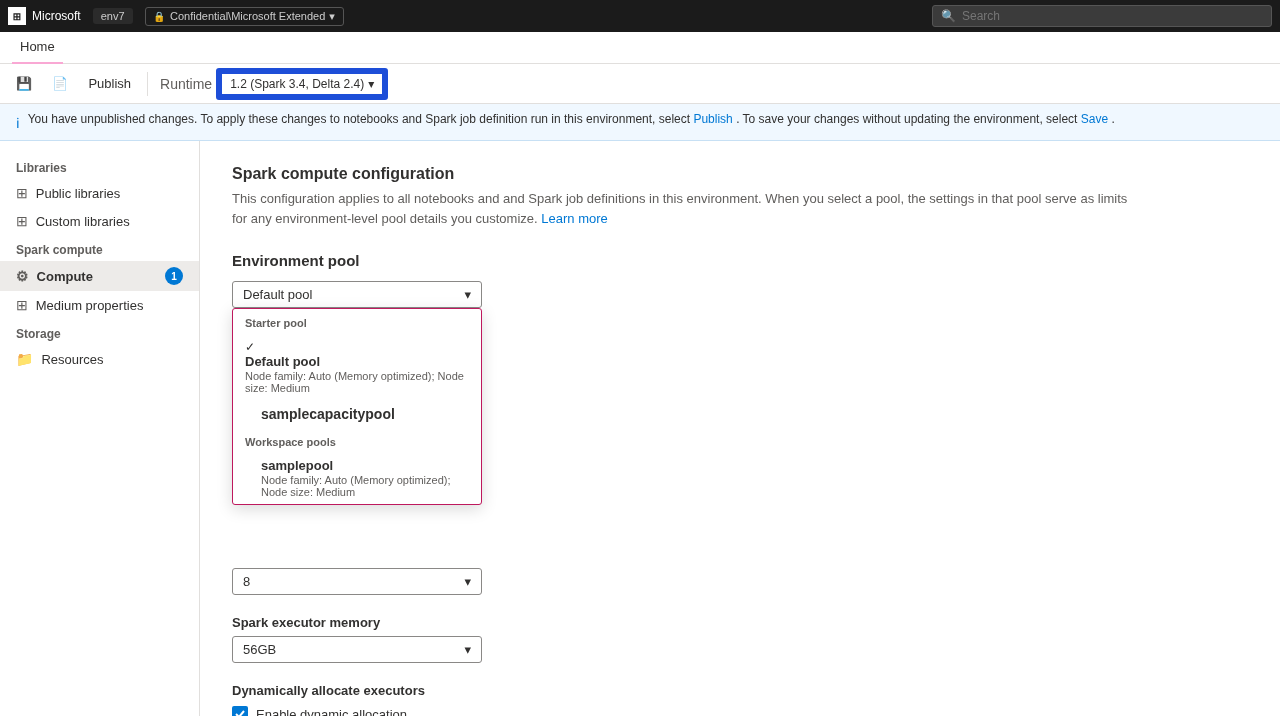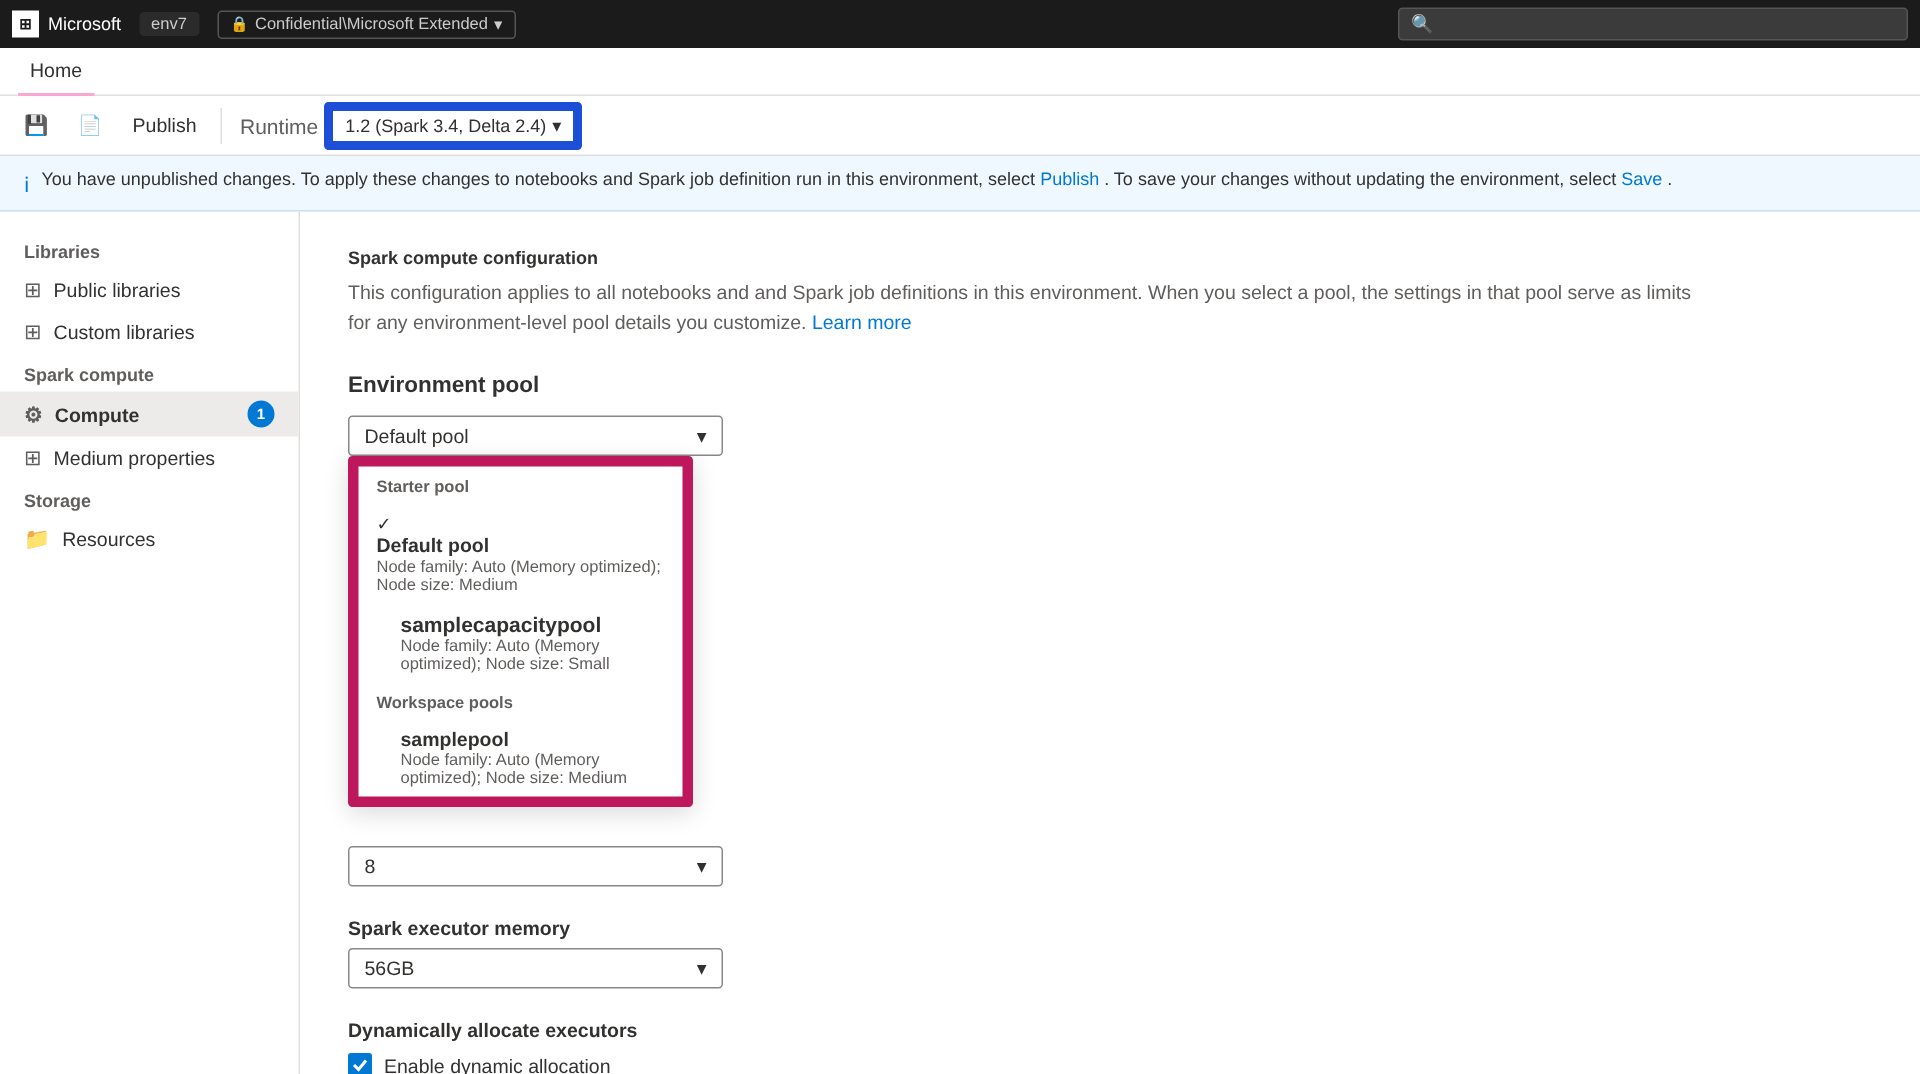--- a/index.html
+++ b/index.html
@@ -200,21 +200,21 @@
       padding: 0 4px;
     }
 
     
     .content {
       flex: 1;
       overflow-y: auto;
       padding: 24px 32px;
     }
     .page-title {
-      font-size: 12px;
+      font-size: 16px;
       font-weight: 600;
       color: #323130;
       margin-bottom: 6px;
     }
     .page-desc {
       font-size: 13px;
       color: #605e5c;
       margin-bottom: 24px;
       max-width: 900px;
       line-height: 1.5;
@@ -243,23 +243,23 @@
       cursor: pointer;
       background: #fff;
       font-size: 13px;
     }
 
     
     .dropdown-menu {
       position: absolute;
       top: 100%;
       left: 0;
-      width: 230px;
+      width: 250px;
       background: #fff;
-      border: 7px solid #be185d;
+      border: 1px solid #be185d;
       box-shadow: 0 4px 16px rgba(0,0,0,0.15);
       z-index: 100;
       border-radius: 3px;
     }
     .dropdown-group-label {
       font-size: 11px;
       font-weight: 600;
       color: #605e5c;
       padding: 8px 12px 4px;
       text-transform: none;
@@ -309,20 +309,21 @@
   <div class="env-badge">
     <span>env7</span>
   </div>
   <div class="confidential-badge">
     <span style="font-size:10px;">🔒</span>
     <span>Confidential\Microsoft Extended</span>
     <span>▾</span>
   </div>
   <div class="search-bar">
     <span class="search-icon-svg">🔍</span>
+    <input type="text" placeholder="Search" style="">
   </div>
 </div>
 
 <div class="home-nav">
   <div class="home-tab">
     <span>Home</span>
   </div>
 </div>
 
 <div class="toolbar">
@@ -407,21 +408,20 @@
           <span class="check-mark">✓</span>
           <div>
             <div class="item-name">Default pool</div>
             <div class="item-meta">Node family: Auto (Memory optimized); Node size: Medium</div>
           </div>
         </div>
 
         <div class="dropdown-item">
           <div>
             <div class="item-name bold">samplecapacitypool</div>
-            <div class="item-meta">Node family: Auto (Memory optimized); Node size: Small</div>
           </div>
         </div>
 
         <div class="dropdown-group-label">Workspace pools</div>
         <div class="dropdown-item">
           <div>
             <div class="item-name">samplepool</div>
             <div class="item-meta">Node family: Auto (Memory optimized); Node size: Medium</div>
           </div>
         </div>

